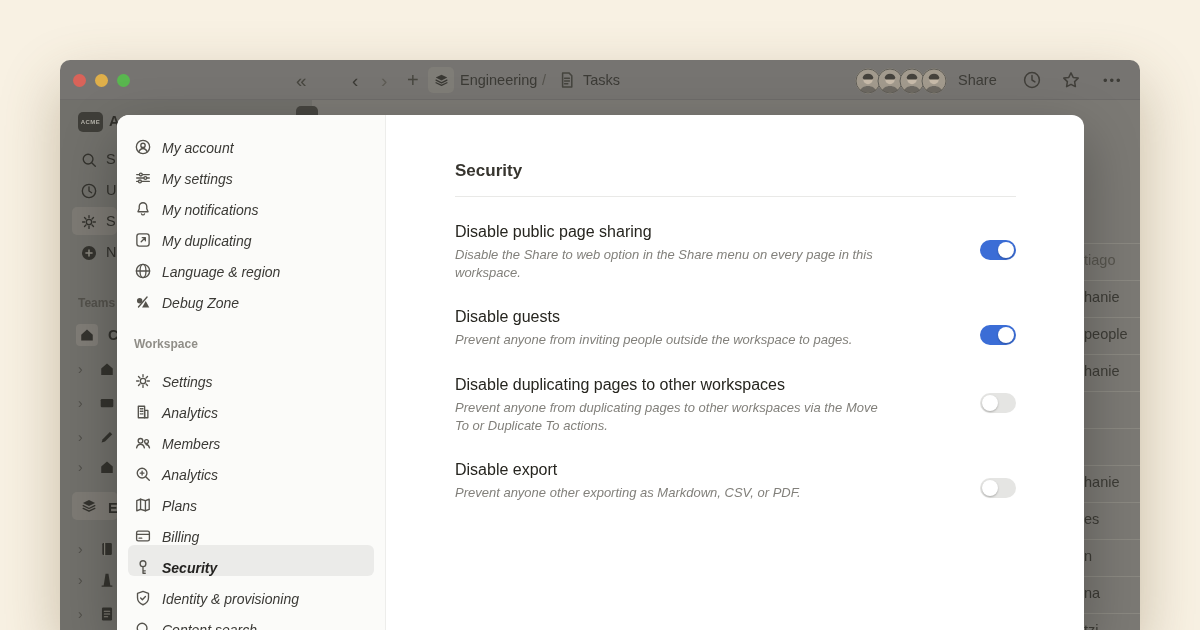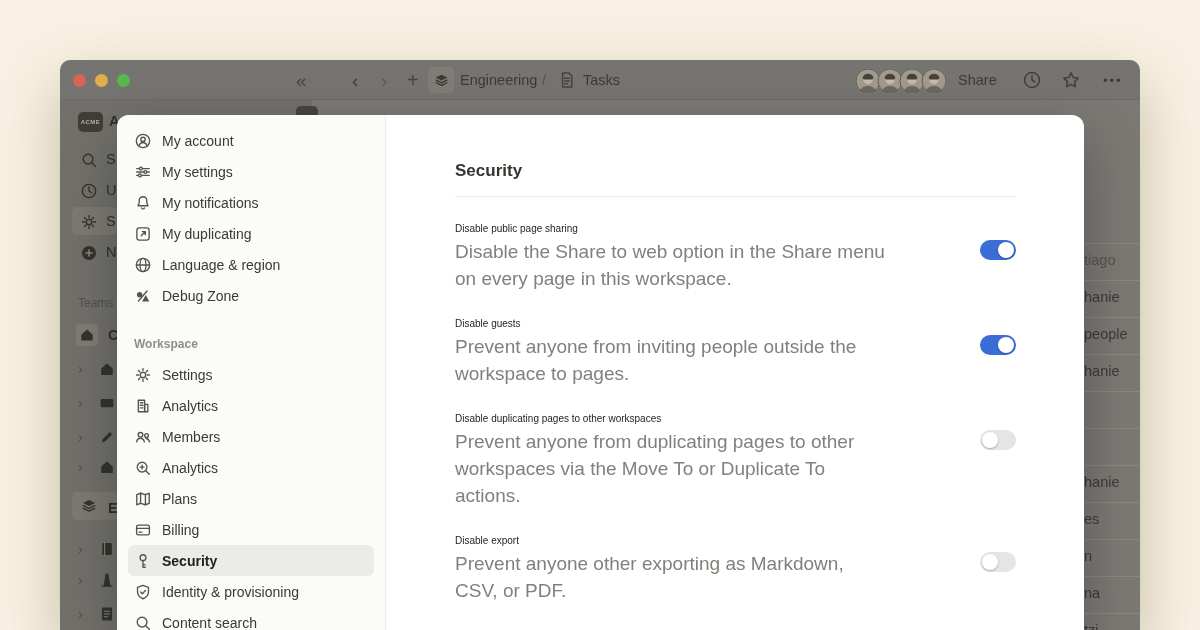--- a/index.html
+++ b/index.html
@@ -34,48 +34,48 @@
 
   
   .sb{position:absolute;z-index:2;}
   .sb-badge{left:18px;top:52px;width:25px;height:20px;background:#3f3e39;border-radius:5px;
     color:#b5b3aa;font-size:6px;font-weight:700;display:flex;align-items:center;justify-content:center;letter-spacing:.5px;}
   .sb-label{font-size:14.5px;color:#31302b;}
   .sb-label.b{font-weight:700;}
   .sb-icon{width:18px;height:18px;color:#34332e;}
   .sb-pill{background:#7d7a74;border-radius:5px;}
   .sb-chevron{font-size:14px;color:#514f49;line-height:1;}
-  .sb-sec{font-size:12px;font-weight:400;color:#53514b;}
+  .sb-sec{font-size:12px;font-weight:700;color:#53514b;}
   .sb-box{width:22px;height:22px;border-radius:4px;background:#807d77;display:flex;
     align-items:center;justify-content:center;}
   .nub{position:absolute;left:236px;top:46px;width:22px;height:20px;border-radius:5px;background:#45443f;z-index:2;}
 
   
   #bg-table{position:absolute;left:1024px;top:183px;width:56px;z-index:2;overflow:hidden;}
   .bgrow{height:37px;border-top:1px solid #8a8881;font-size:14.5px;color:#3c3b35;padding-top:8px;}
   .bgrow.hdr{color:#56544d;}
 
   
   #modal{position:absolute;left:117px;top:115px;width:967px;height:515px;z-index:10;
     border-radius:12px 12px 0 0;overflow:hidden;display:flex;background:var(--modal-bg,#fff);
     box-shadow:0 20px 55px rgba(0,0,0,.28);}
   #menu{width:269px;flex:none;background:var(--menu-bg,#fbfbf9);border-right:1px solid #ededeb;
     padding-top:10px;overflow:hidden;}
   .menu-item{height:31px;margin:0 11px;padding:0 6px;border-radius:6px;display:flex;
-    align-items:center;gap:10px;font-size:14px;color:#3a3935;cursor:pointer;}
+    align-items:flex-end;gap:10px;font-size:14px;color:#3a3935;cursor:pointer;font-style:italic;}
   .menu-item .mi{width:18px;height:18px;color:#55534d;flex:none;}
   .menu-item.selected{background:var(--selected-pill,#ebebe9);font-weight:700;color:#232220;}
   .menu-sec{margin:26px 0 8px;padding-left:17px;font-size:12px;font-weight:700;color:#908e88;}
 
   #main{flex:1;padding:46px 68px 0 69px;}
   #page-title{font-size:17px;font-weight:700;color:#37352f;}
   .divider{margin-top:15px;height:1px;background:#e9e9e7;}
   .setting{display:flex;justify-content:space-between;margin-top:26px;}
-  .s-title{font-size:10px;color:#26251f;}
-  .s-desc{margin-top:5px;font-size:19px;line-height:1.4;color:#82807b;max-width:432px;}
+  .s-title{font-size:16px;color:#26251f;}
+  .s-desc{margin-top:5px;font-size:13px;line-height:1.4;color:#82807b;max-width:432px;font-style:italic;}
   .toggle{width:36px;height:20px;border-radius:11px;position:relative;flex:none;
     margin-top:17px;cursor:pointer;background:var(--toggle-off,#e5e5e3);}
   .toggle.on{background:var(--accent,#3b6dd6);}
   .knob{position:absolute;top:2px;width:16px;height:16px;border-radius:50%;background:#fff;
     box-shadow:0 1px 2px rgba(0,0,0,.25);left:2px;}
   .toggle.on .knob{left:auto;right:2px;}
 </style>
 </head>
 <body>
 

